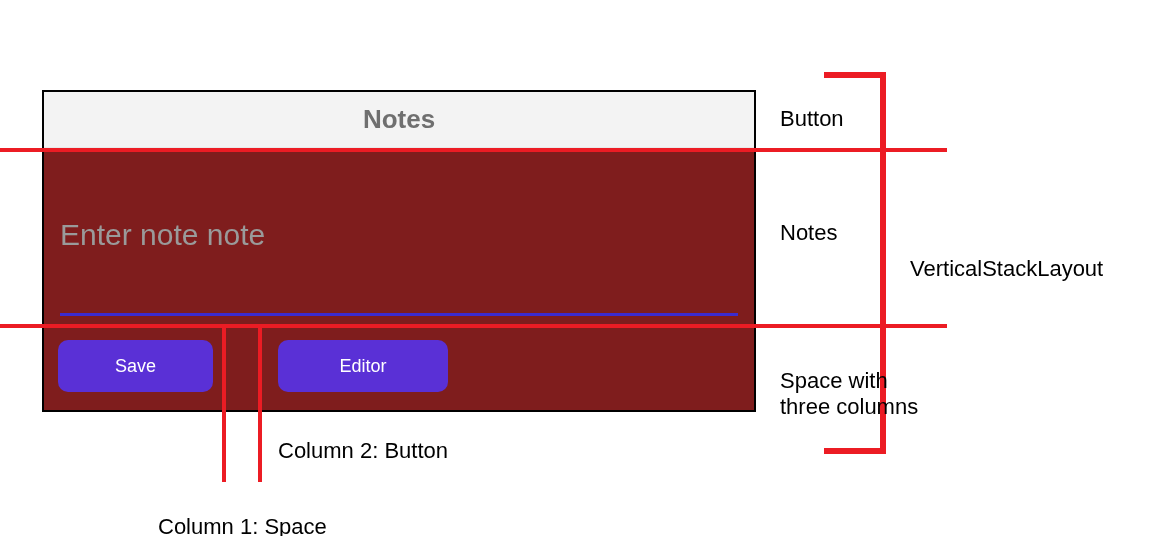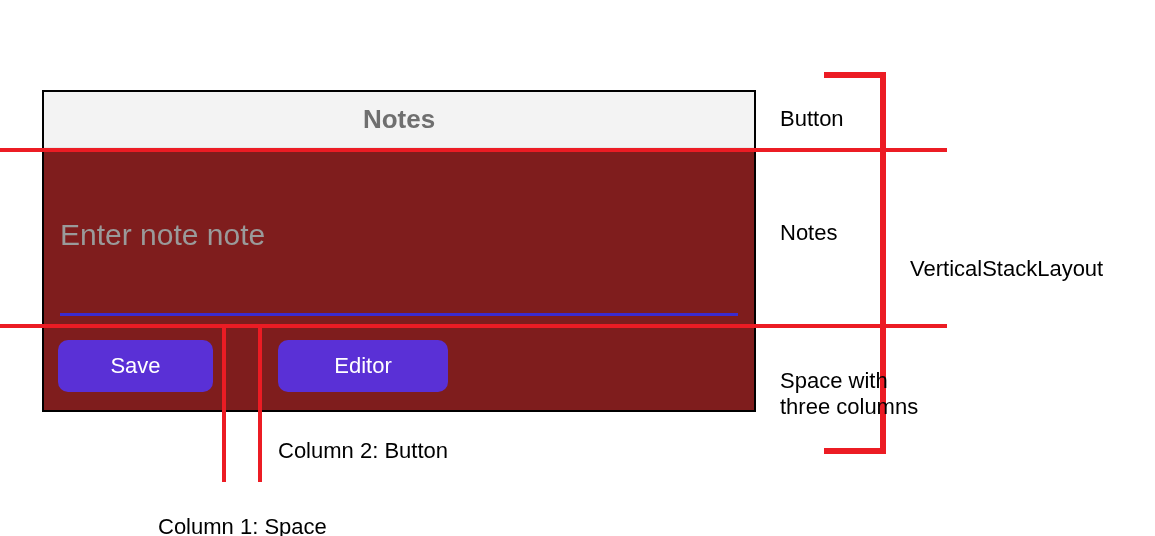--- a/index.html
+++ b/index.html
@@ -64,21 +64,21 @@
     padding: 14px 14px 0 14px;
     gap: 65px;
   }
   .btn {
     height: 52px;
     border-radius: 10px;
     display: flex;
     align-items: center;
     justify-content: center;
     color: #fff;
-    font-size: 22px;
+    font-size: 18px;
     background: #5a30d6;
     border: none;
     cursor: pointer;
   }
   .btn-wrap-0 { width: 155px; }
   .btn-wrap-2 { width: 170px; }
 
   
   .hline {
     position: absolute;

